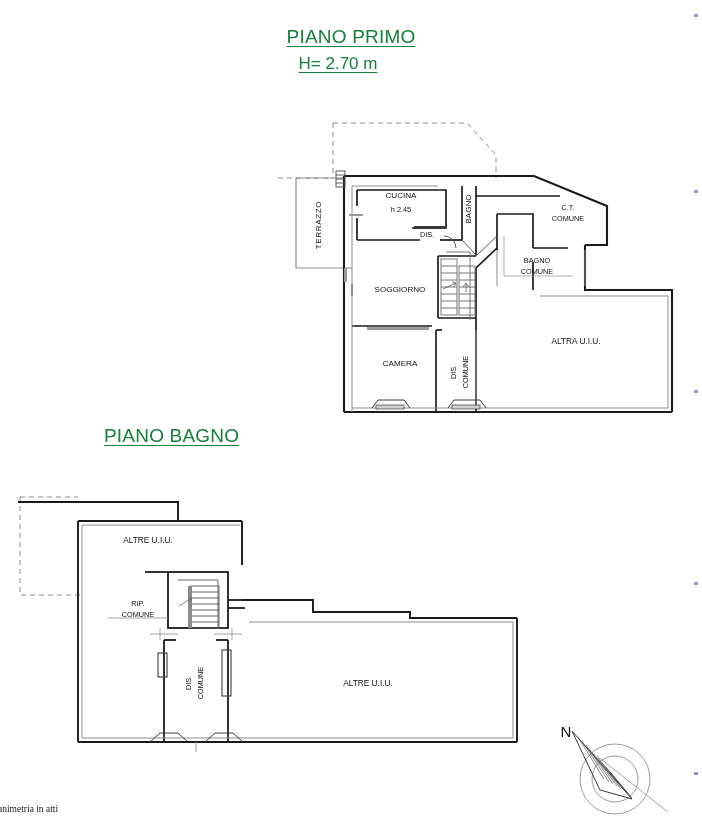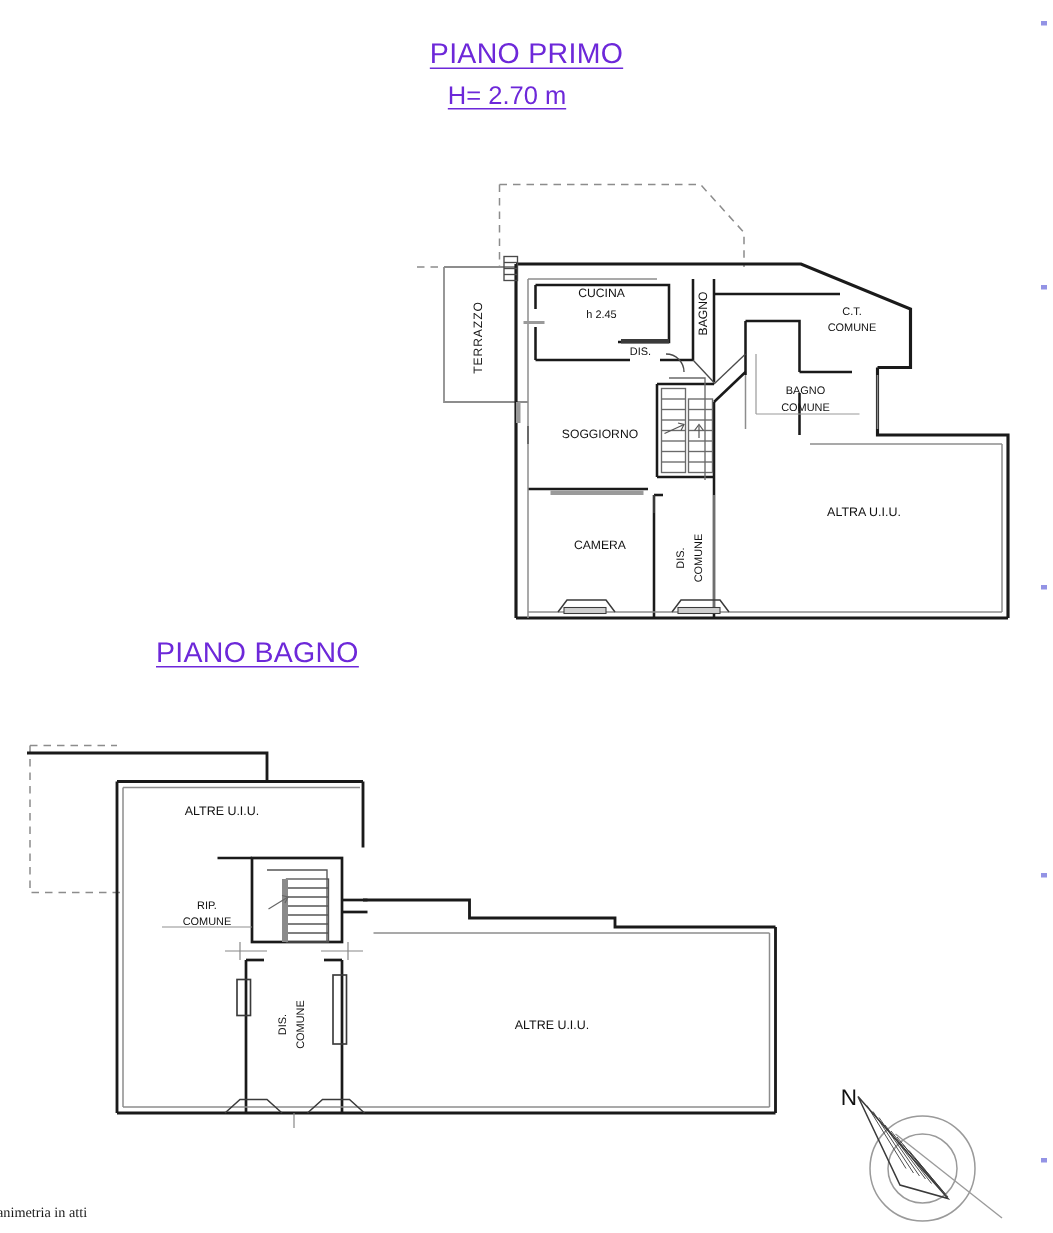--- a/index.html
+++ b/index.html
@@ -16,21 +16,21 @@
   }
   #sheet {
     position: absolute;
     left: 0; top: 0;
     width: 702px;
     height: 822px;
   }
   .ttl {
     position: absolute;
     font-family: "Liberation Sans", sans-serif;
-    color: #6d28d9;
+    color: #15803d;
     white-space: nowrap;
     text-decoration: underline;
     text-underline-offset: 3px;
   }
   #title-primo {
     left: 0; top: 26px;
     width: 702px;
     text-align: center;
     font-size: 19px;
     letter-spacing: 0.2px;

